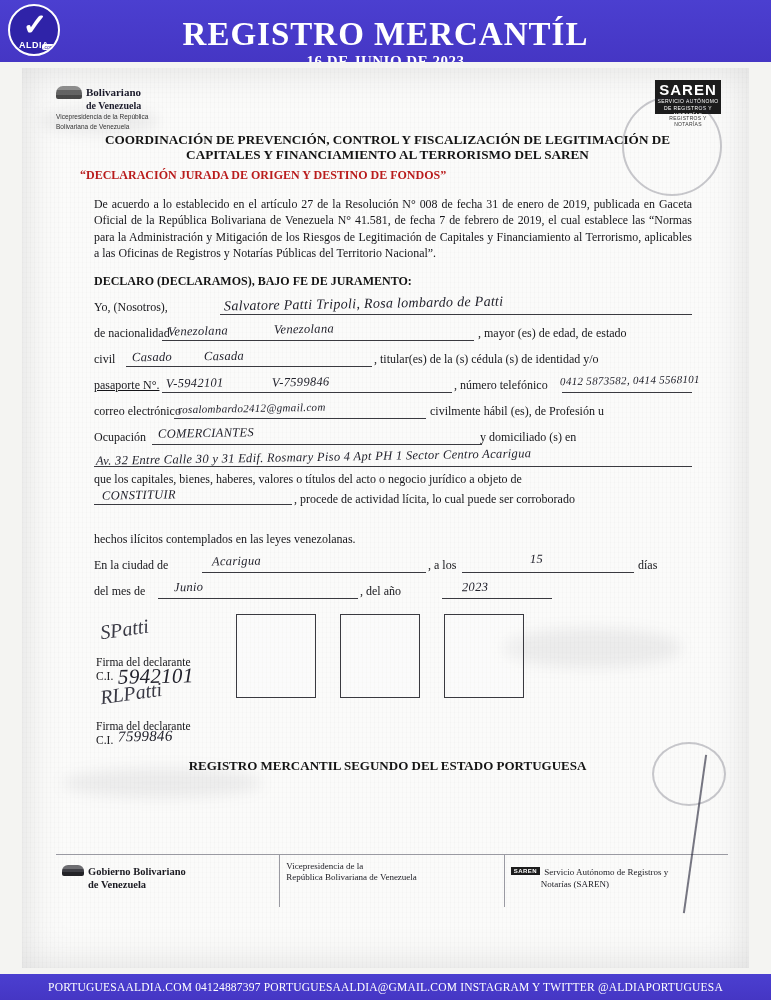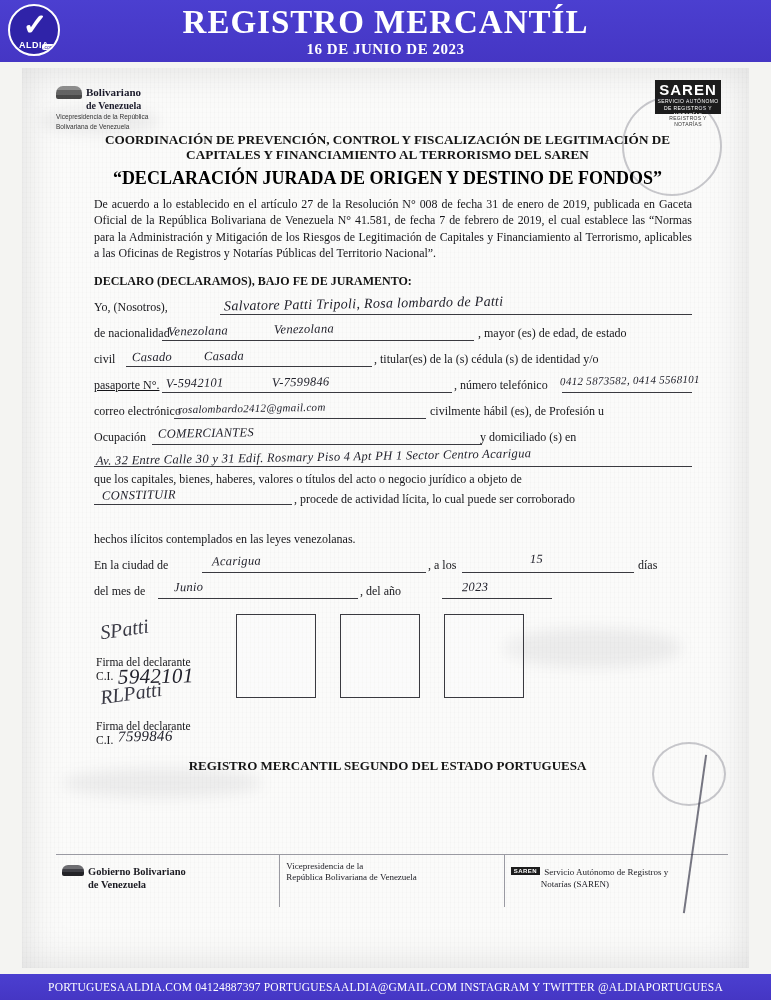--- a/index.html
+++ b/index.html
@@ -30,21 +30,21 @@
     color: #fff;
     text-align: center;
     overflow: hidden;
   }
   .masthead-title {
     font-family: "Liberation Serif", serif;
     font-weight: bold;
     font-size: 33px;
     letter-spacing: 1px;
     line-height: 36px;
-    padding-top: 4px;
+    padding-top: 16px;
   }
   .masthead-date {
     font-family: "Liberation Serif", serif;
     font-weight: bold;
     font-size: 15px;
     letter-spacing: 0.5px;
     line-height: 18px;
   }
   .logo-badge {
     position: absolute;
@@ -235,25 +235,25 @@
     font-weight: bold;
     font-size: 13.2px;
     line-height: 15px;
     color: #141414;
   }
   .doc-subtitle {
     position: absolute;
     left: 58px;
     top: 100px;
     width: 615px;
-    text-align: center;
-    font-family: "Liberation Serif", serif;
-    font-weight: bold;
-    font-size: 18px;
-    color: #000000;
+    text-align: left;
+    font-family: "Liberation Serif", serif;
+    font-weight: bold;
+    font-size: 12px;
+    color: #b91c1c;
   }
 
   .body-text {
     position: absolute;
     left: 72px;
     top: 128px;
     width: 598px;
     font-family: "Liberation Serif", serif;
     font-size: 11.9px;
     line-height: 16.4px;

